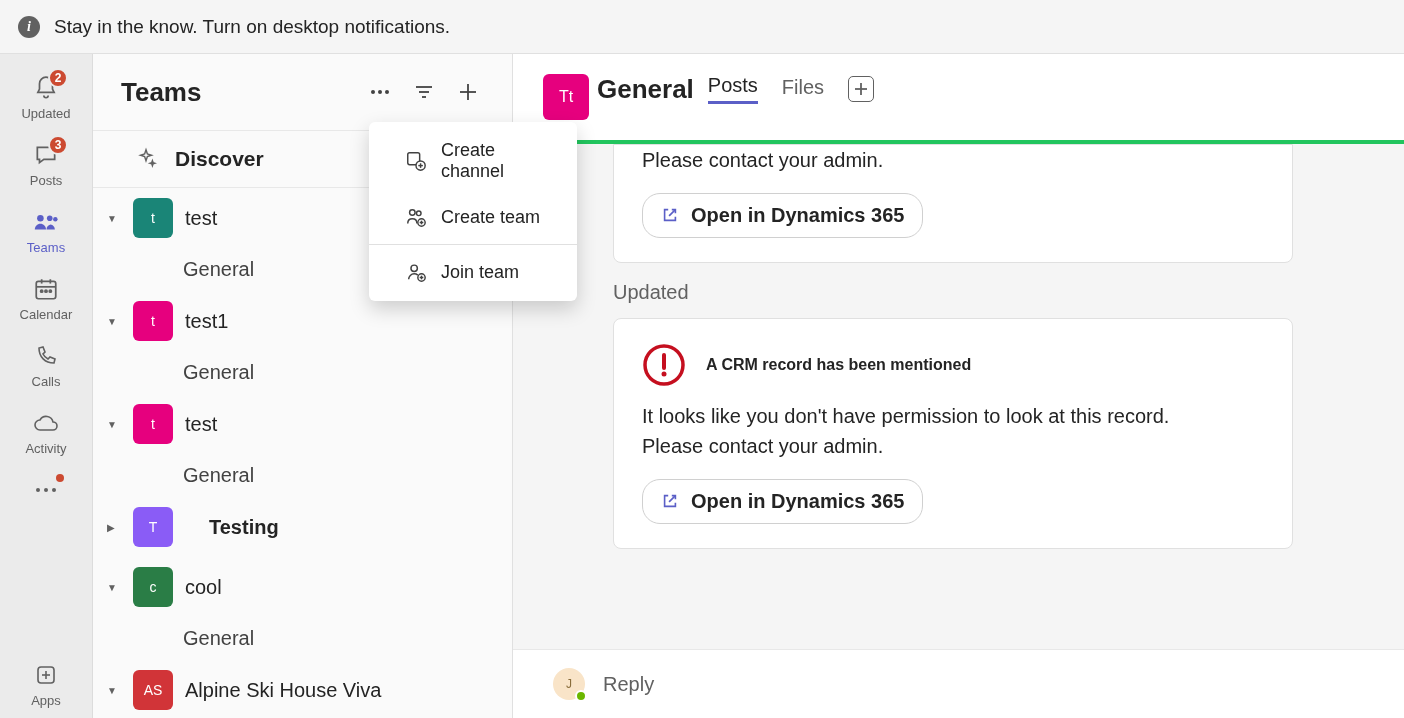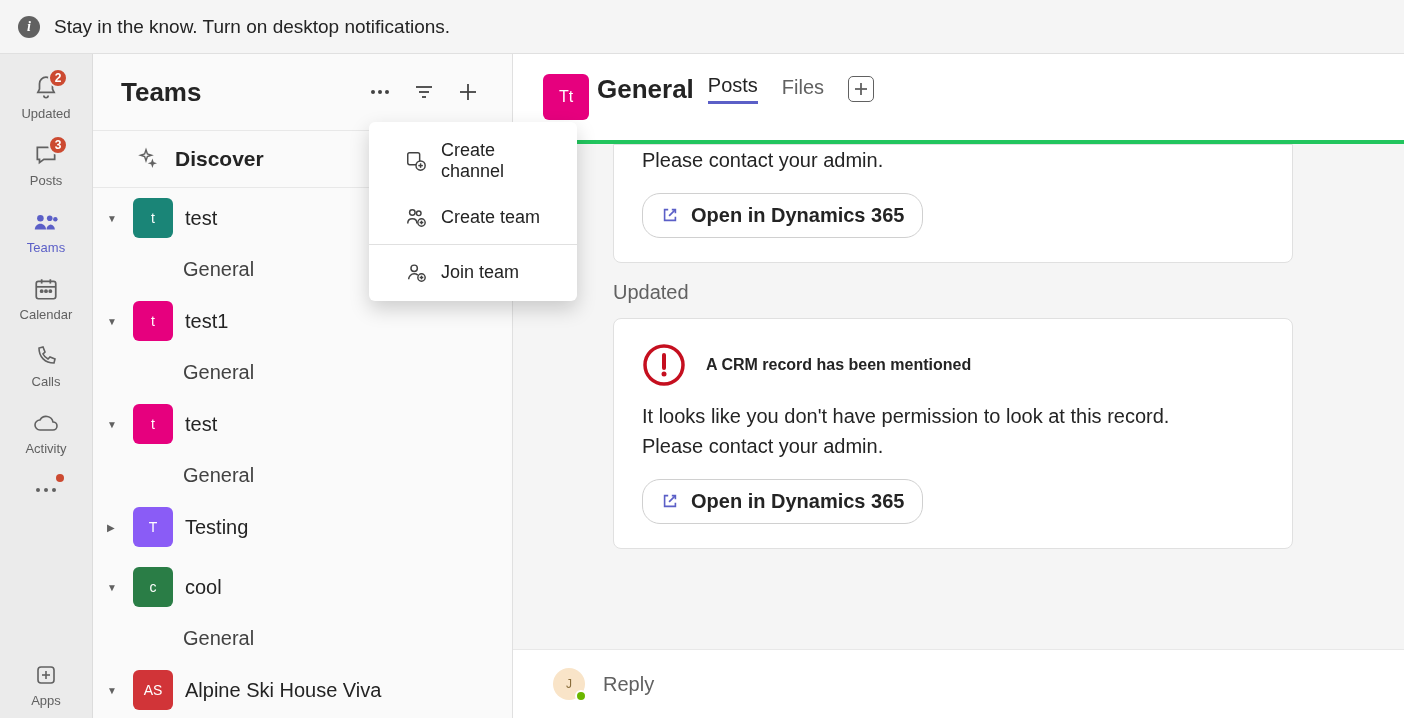--- a/index.html
+++ b/index.html
@@ -27,21 +27,21 @@
 
 .discover { display: flex; align-items: center; padding: 16px 20px 16px 42px; border-top: 1px solid #e8e8e8; border-bottom: 1px solid #e8e8e8; }
 .discover .sparkle { width: 24px; height: 24px; margin-right: 16px; color: #616161; }
 .discover .dt { font-size: 21px; font-weight: 700; color: #242424; }
 
 .team-list { overflow-y: auto; }
 .team-row { display: flex; align-items: center; padding: 10px 12px 10px 14px; gap: 12px; cursor: pointer; }
 .team-row .caret { width: 14px; color: #616161; }
 .team-row .av { width: 40px; height: 40px; border-radius: 6px; display: flex; align-items: center; justify-content: center; color: #fff; font-size: 14px; }
 .team-row .nm { font-size: 20px; color: #242424; }
-.team-row .nm.bold { font-weight: 400; }
+.team-row .nm.bold { font-weight: 700; margin-left: 24px; }
 .ch-row { padding: 10px 12px 10px 90px; font-size: 20px; color: #424242; cursor: pointer; }
 
 .popup { position: absolute; top: 68px; left: 276px; width: 208px; background: #fff; border-radius: 6px; box-shadow: 0 8px 20px rgba(0,0,0,.18); z-index: 50; padding: 6px 0; }
 .popup-item { display: flex; align-items: center; padding: 12px 36px; gap: 14px; cursor: pointer; font-size: 18px; color: #242424; }
 .popup-sep { height: 1px; background: #e0e0e0; margin: 4px 0; }
 .popup-ic { width: 22px; height: 22px; color: #424242; }
 
 .content { flex: 1; background: #fff; display: flex; flex-direction: column; }
 .c-head { display: flex; align-items: flex-start; padding: 20px 30px; gap: 8px; border-bottom: 4px solid #22c55e; }
 .c-av { width: 46px; height: 46px; border-radius: 6px; background: #e6007e; color: #fff; display: flex; align-items: center; justify-content: center; font-size: 16px; }

